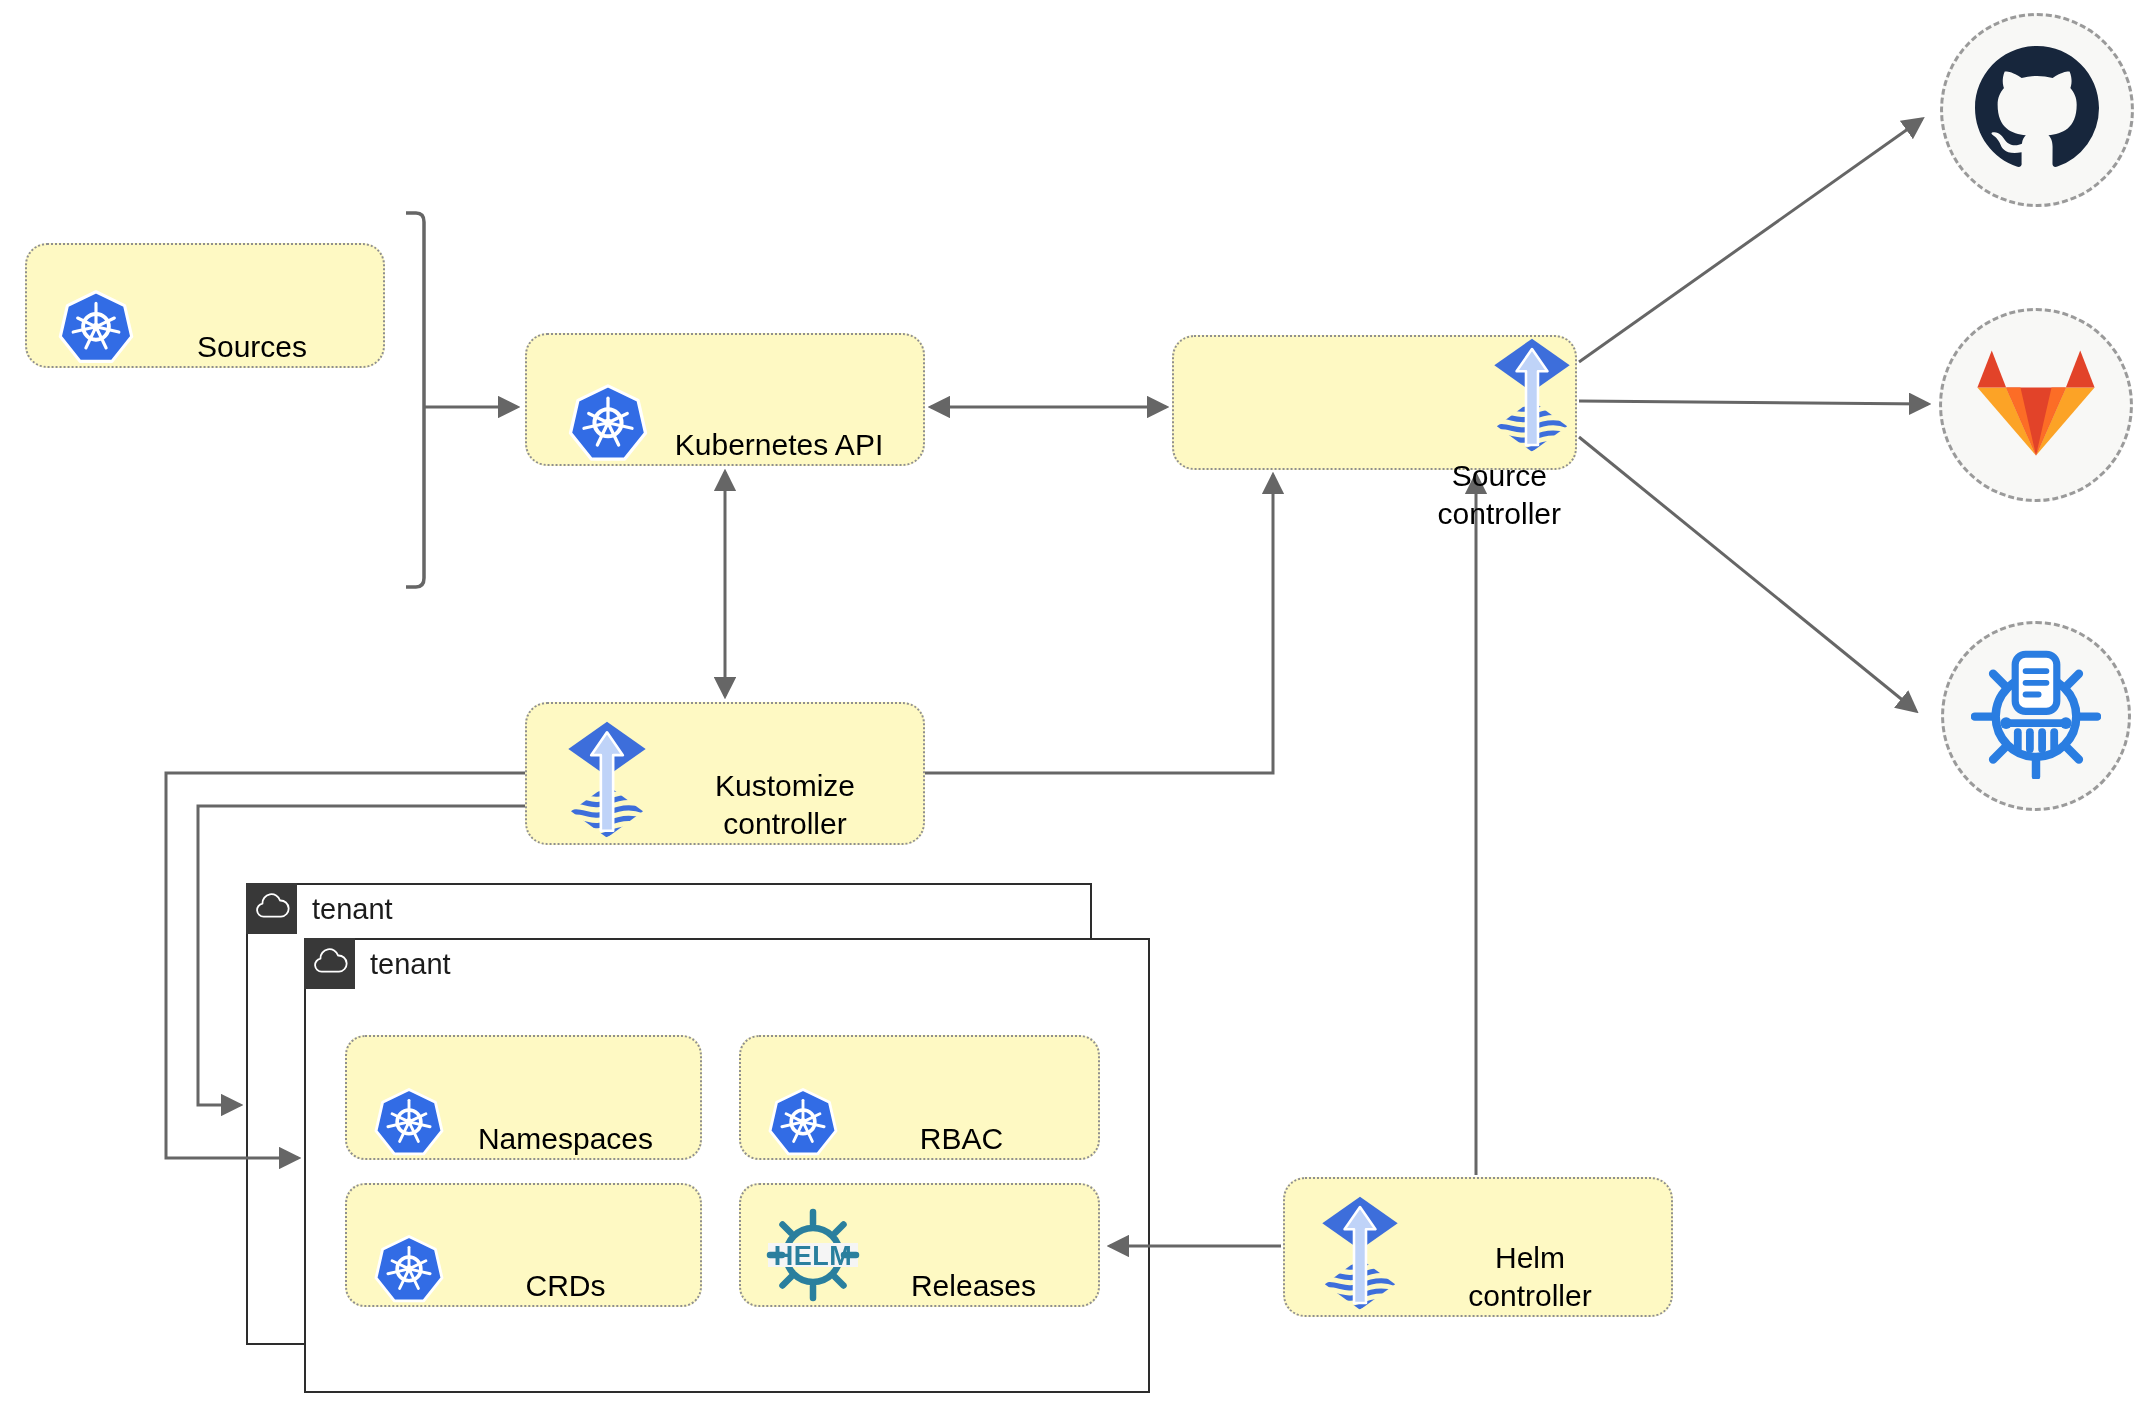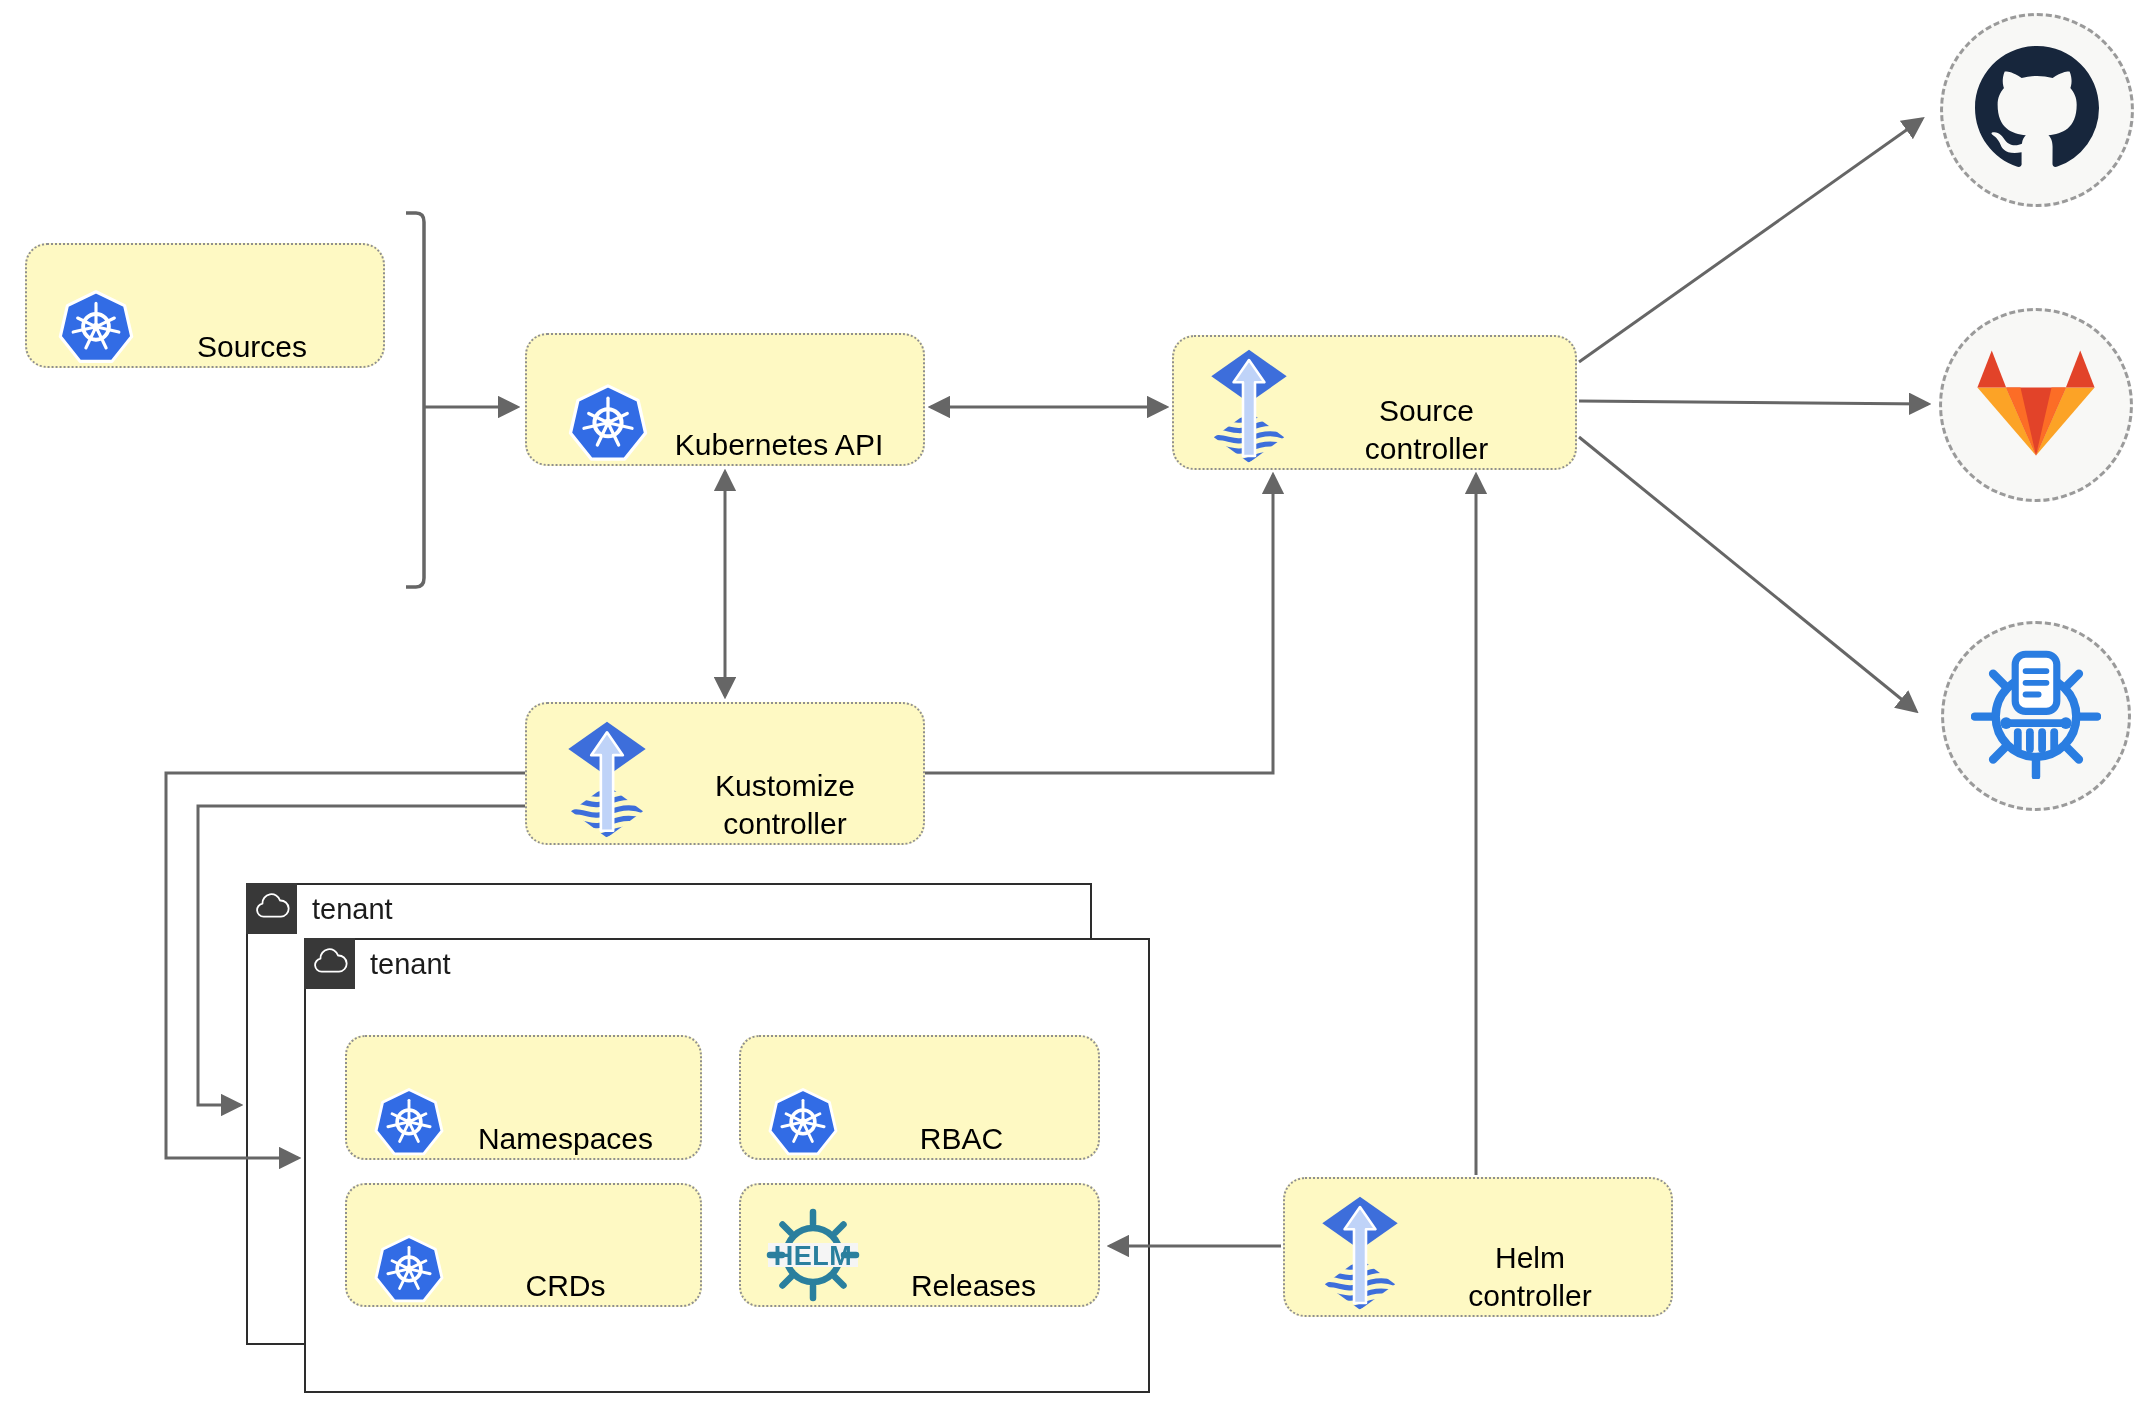--- a/index.html
+++ b/index.html
@@ -161,21 +161,21 @@
 
   <div class="node" style="left:525px;top:333px;width:400px;height:133px;">
     <span class="icon" style="margin-left:40px;">
       <svg width="82" height="80" viewBox="0 0 100 97">
           <use href="#k8s"></use>
         </svg>
     </span>
     <div class="lbl">Kubernetes API</div>
   </div>
 
-  <div class="node" style="left:1172px;top:335px;width:405px;height:135px;">
+  <div class="node" style="left:1172px;top:335px;width:405px;height:135px;flex-direction:column;">
     <span class="icon" style="margin-left:32px;">
       <svg width="86" height="120" viewBox="0 0 100 140">
           <use href="#flux"></use>
         </svg>
     </span>
     <div class="lbl">
       <div>Source</div>
       <div>controller</div>
     </div>
   </div>

